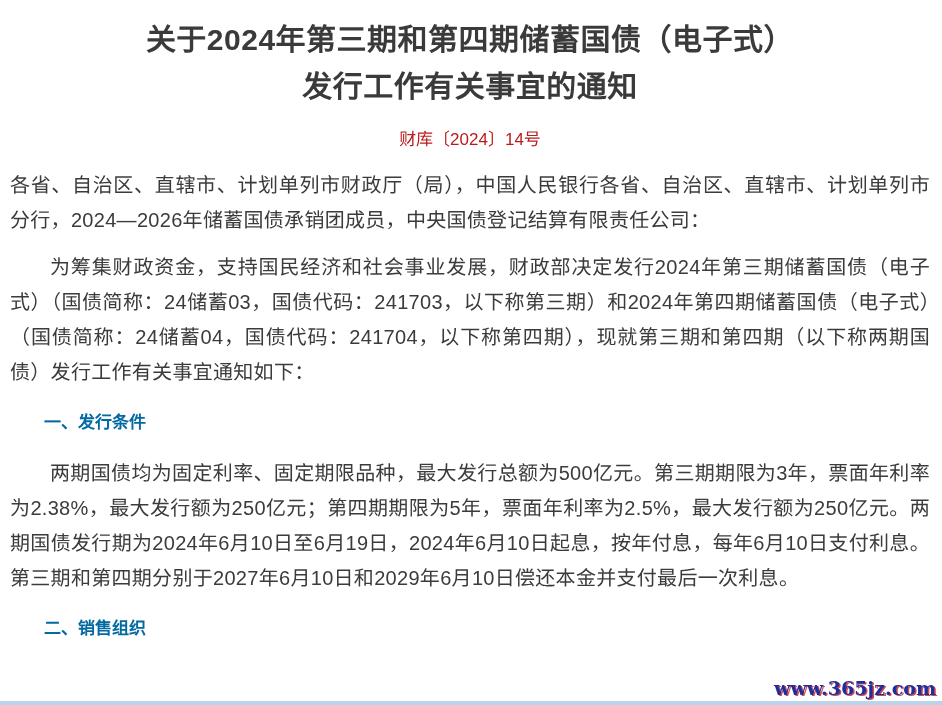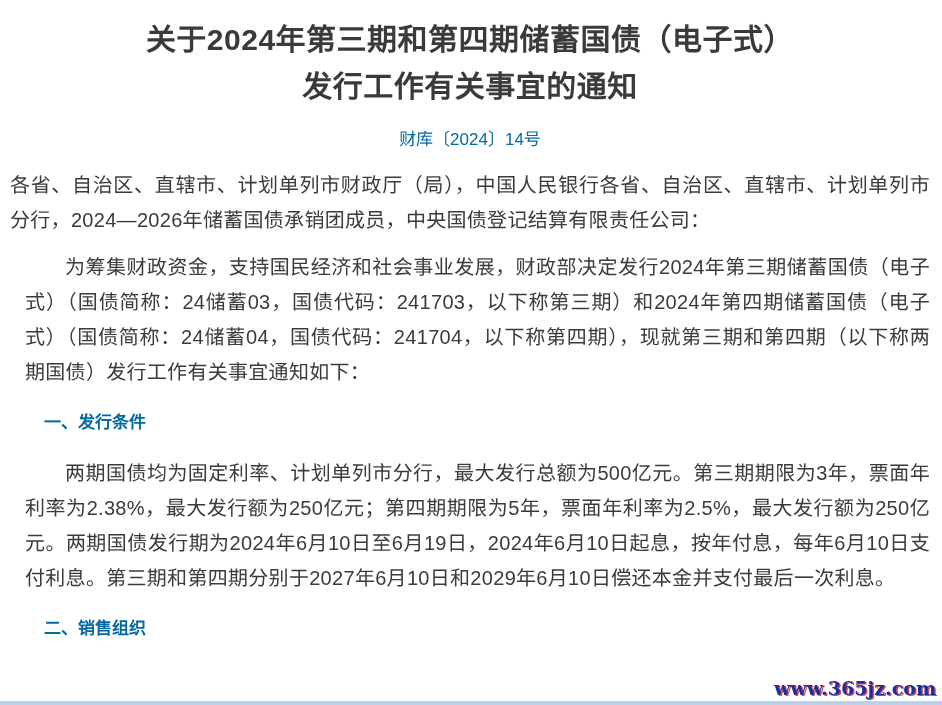--- a/index.html
+++ b/index.html
@@ -23,34 +23,33 @@
     font-size: 30px;
     font-weight: 700;
     color: #3a3a3a;
     line-height: 47px;
     margin: 4px 40px 14px 40px;
     letter-spacing: 0.5px;
   }
   .doc-number {
     text-align: center;
     font-size: 17px;
-    color: #0369a1;
+    color: #b91c1c;
     margin: 18px 0 16px 0;
     line-height: 24px;
   }
   .doc p {
     font-size: 20px;
     line-height: 35px;
     text-align: justify;
     margin: 0 0 12px 0;
     letter-spacing: 0.3px;
   }
   .doc p.indent {
     text-indent: 2em;
-    margin-left: 15px;
   }
   .section-heading {
     font-size: 17px;
     font-weight: 700;
     color: #0369a1;
     text-indent: 2em;
     line-height: 22px;
     margin: 22px 0 22px 0;
   }
   .watermark {
@@ -86,21 +85,21 @@
   </h1>
 
   <div class="doc-number">财库〔2024〕14号</div>
 
   <p>各省、自治区、直辖市、计划单列市财政厅（局），中国人民银行各省、自治区、直辖市、计划单列市分行，2024—2026年储蓄国债承销团成员，中央国债登记结算有限责任公司：</p>
 
   <p class="indent">为筹集财政资金，支持国民经济和社会事业发展，财政部决定发行2024年第三期储蓄国债（电子式）（国债简称：24储蓄03，国债代码：241703，以下称第三期）和2024年第四期储蓄国债（电子式）（国债简称：24储蓄04，国债代码：241704，以下称第四期），现就第三期和第四期（以下称两期国债）发行工作有关事宜通知如下：</p>
 
   <h2 class="section-heading">一、发行条件</h2>
 
-  <p class="indent">两期国债均为固定利率、计划单列市分行，最大发行总额为500亿元。第三期期限为3年，票面年利率为2.38%，最大发行额为250亿元；第四期期限为5年，票面年利率为2.5%，最大发行额为250亿元。两期国债发行期为2024年6月10日至6月19日，2024年6月10日起息，按年付息，每年6月10日支付利息。第三期和第四期分别于2027年6月10日和2029年6月10日偿还本金并支付最后一次利息。</p>
+  <p class="indent">两期国债均为固定利率、固定期限品种，最大发行总额为500亿元。第三期期限为3年，票面年利率为2.38%，最大发行额为250亿元；第四期期限为5年，票面年利率为2.5%，最大发行额为250亿元。两期国债发行期为2024年6月10日至6月19日，2024年6月10日起息，按年付息，每年6月10日支付利息。第三期和第四期分别于2027年6月10日和2029年6月10日偿还本金并支付最后一次利息。</p>
 
 
   <h2 class="section-heading">二、销售组织</h2>
 
 </div>
 
 <div class="watermark">www.365jz.com</div>
 
 <div class="bottom-strip"></div>
 

